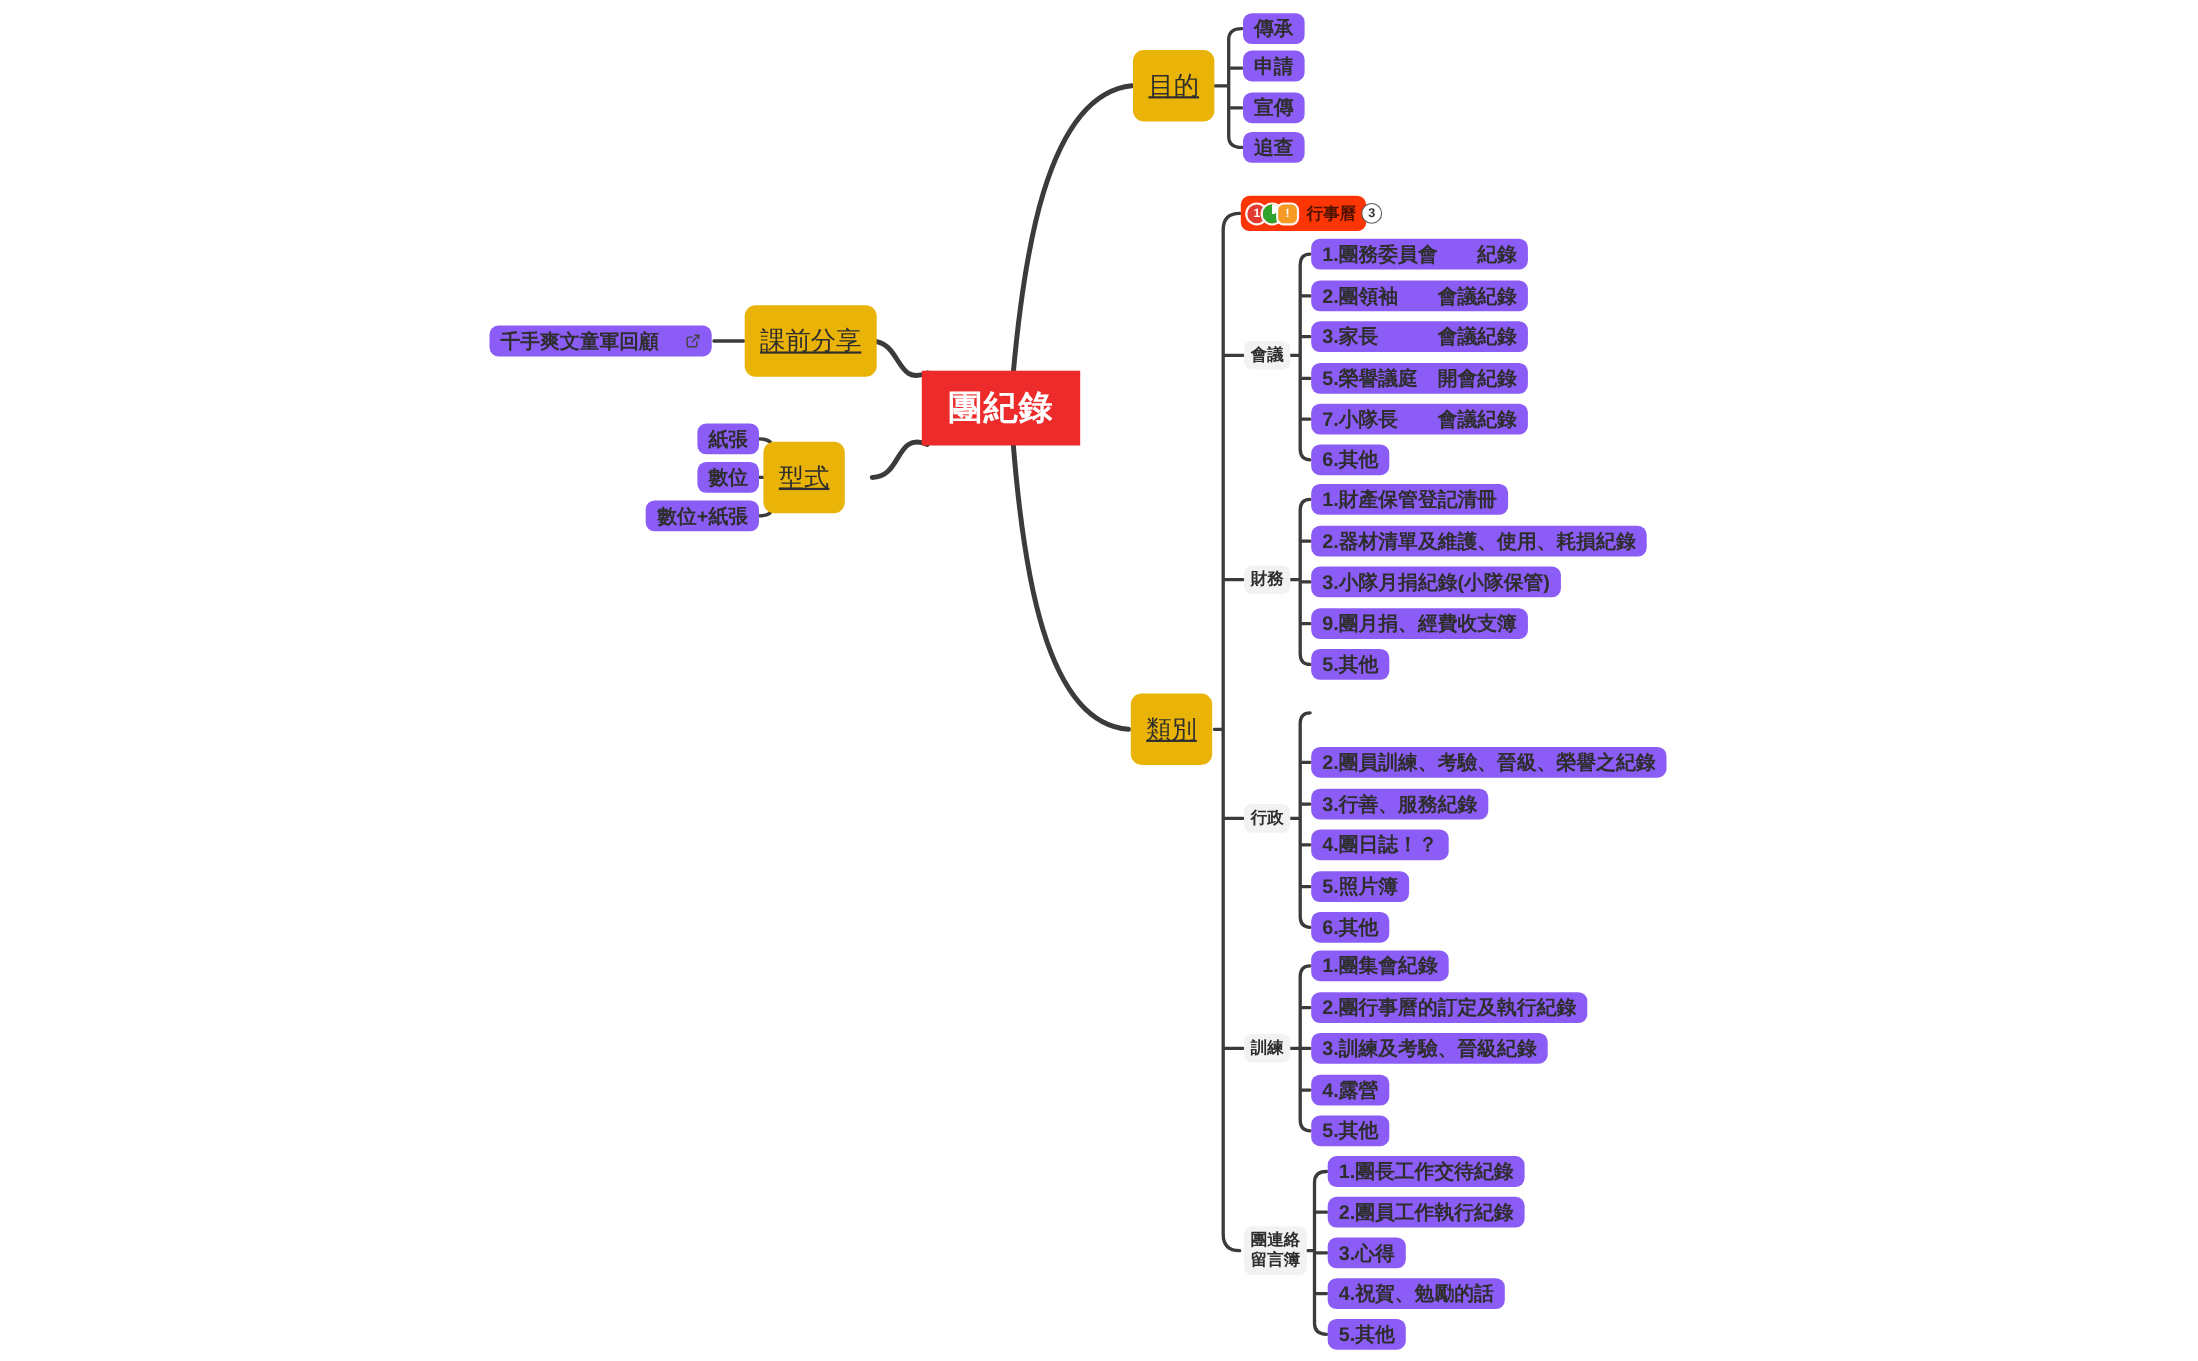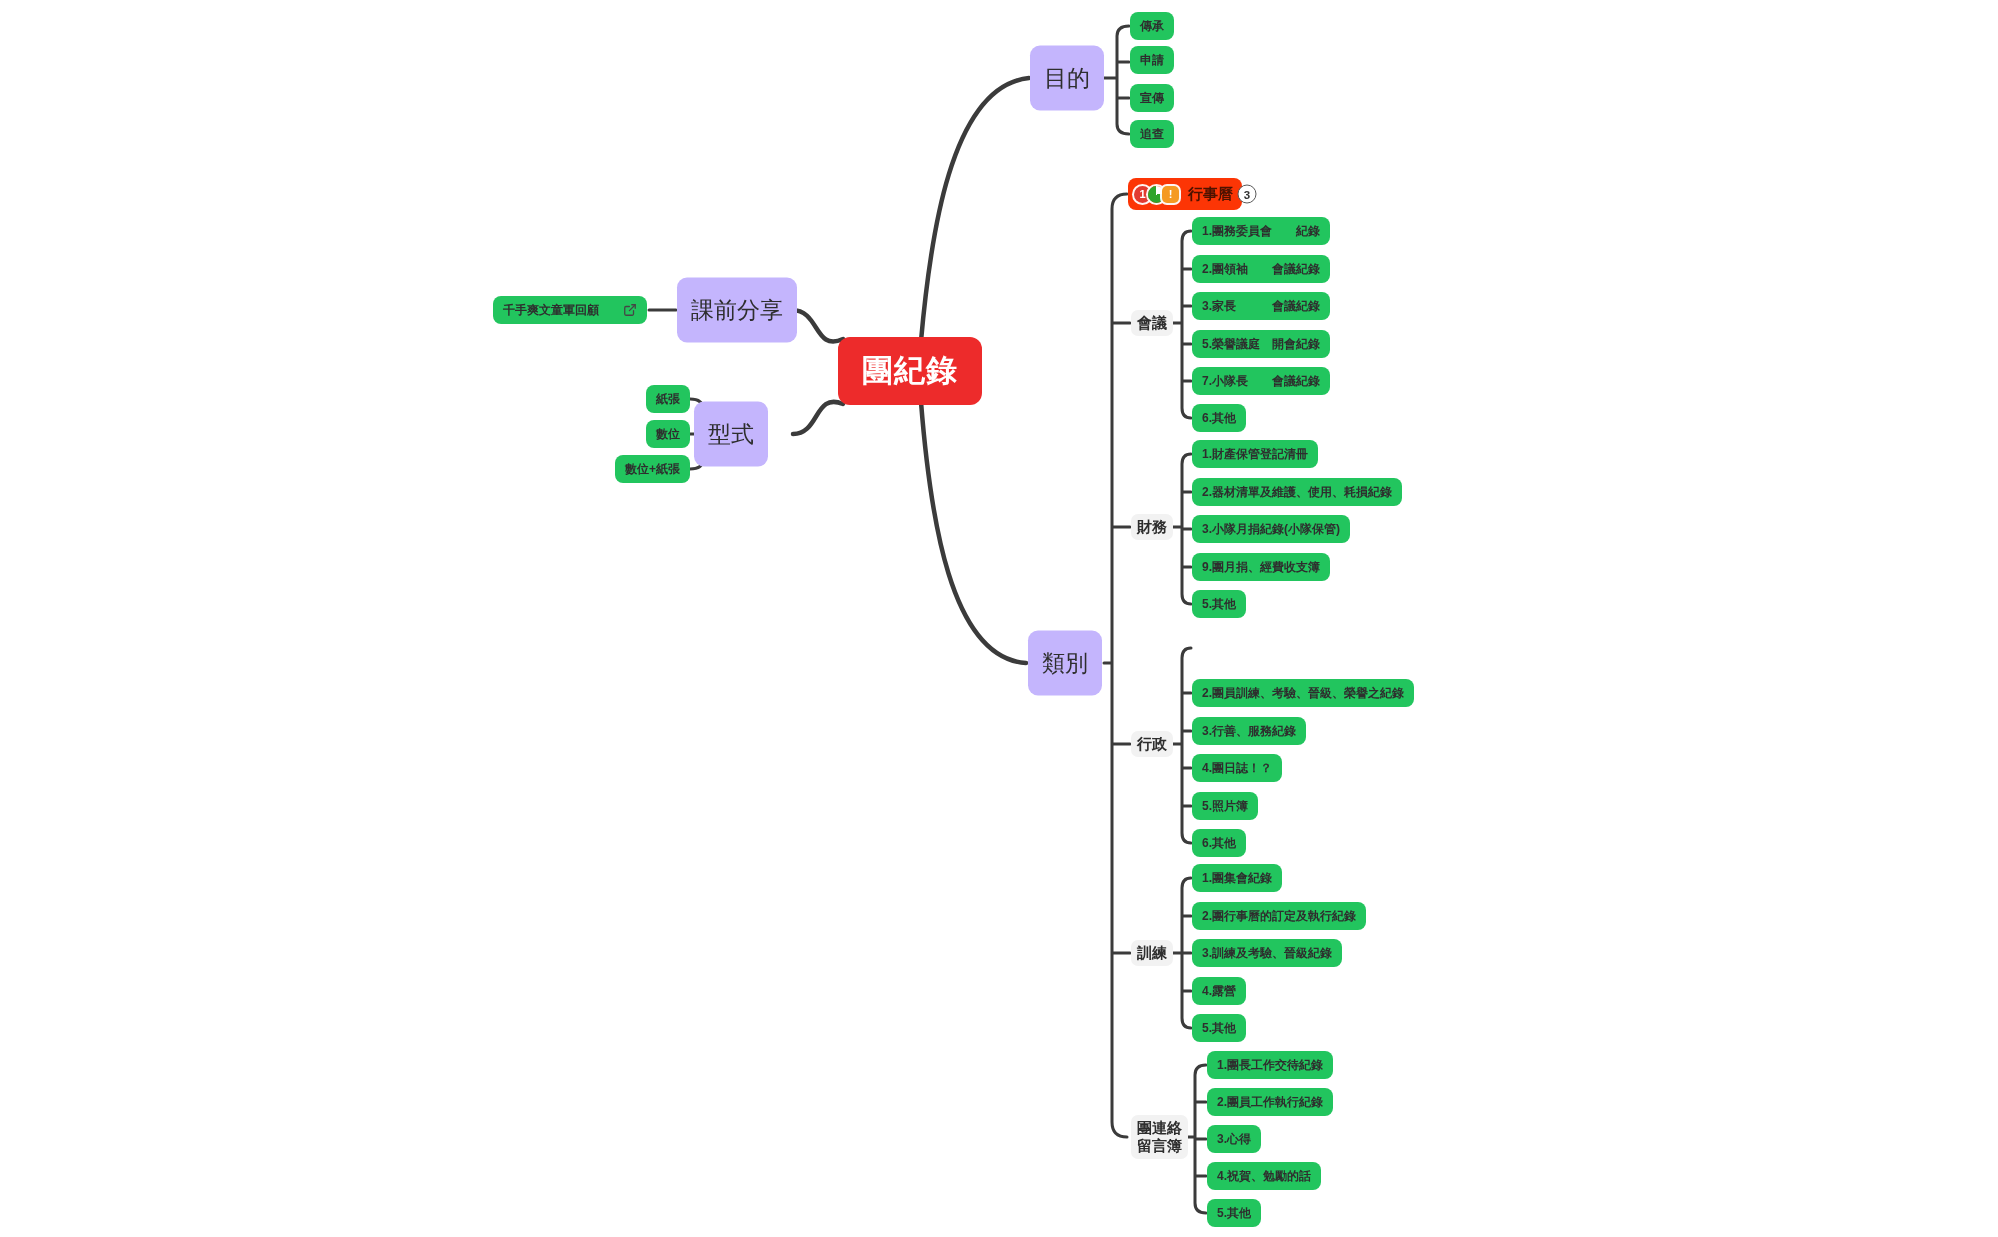--- a/index.html
+++ b/index.html
@@ -8,28 +8,28 @@
     font-family:"Liberation Sans","DejaVu Sans",sans-serif; overflow:hidden;
   }
   .wires { position:absolute; left:0; top:0; pointer-events:none; }
   .wires path { fill:none; stroke:#3B3B3B; stroke-width:3; stroke-linecap:round; stroke-linejoin:round; }
   .wires path.main { stroke-width:4.5; }
 
   .n { position:absolute; transform:translateY(-50%); width:max-content;
        white-space:pre-line; color:#2E2E2E; box-sizing:border-box; }
 
   .root-node { background:#ED2B2B; color:#ffffff; font-size:31px; font-weight:800;
-       padding:13px 24px; border-radius:12px; letter-spacing:1px; }
+       padding:13px 24px; border-radius:0; letter-spacing:1px; }
 
-  .lvl1 { background:#c4b5fd; font-size:23px; font-weight:500; padding:17px 14px; border-radius:10px; }
+  .lvl1 { background:#eab308; font-size:23px; font-weight:500; padding:17px 14px; border-radius:10px;text-decoration:underline; }
 
   .lvl2 { background:#F2F2F2; font-size:15px; font-weight:600; padding:4px 6px;
        border-radius:7px; line-height:18px; text-align:center; }
 
-  .leaf { background:#22c55e; font-size:12px; font-weight:600; padding:4px 10px;
+  .leaf { background:#8b5cf6; font-size:18px; font-weight:600; padding:4px 10px;
        border-radius:8px; line-height:20px;text-align:right; }
 
   .cal { background:#FC3505; border-radius:8px; display:flex; align-items:center;
        padding:4px 9px 4px 6px; height:32px; }
   .cal-label { color:#4D1200; font-size:15px; font-weight:800; margin-left:9px; }
   .mk { width:17px; height:17px; border-radius:50%; box-shadow:0 0 0 2px rgba(255,255,255,.95);
        color:#fff; font-size:11px; font-weight:800; display:flex; align-items:center;
        justify-content:center; flex:0 0 auto; }
   .mk + .mk { margin-left:-3px; }
   .mk-red { background:#E23A30; }

